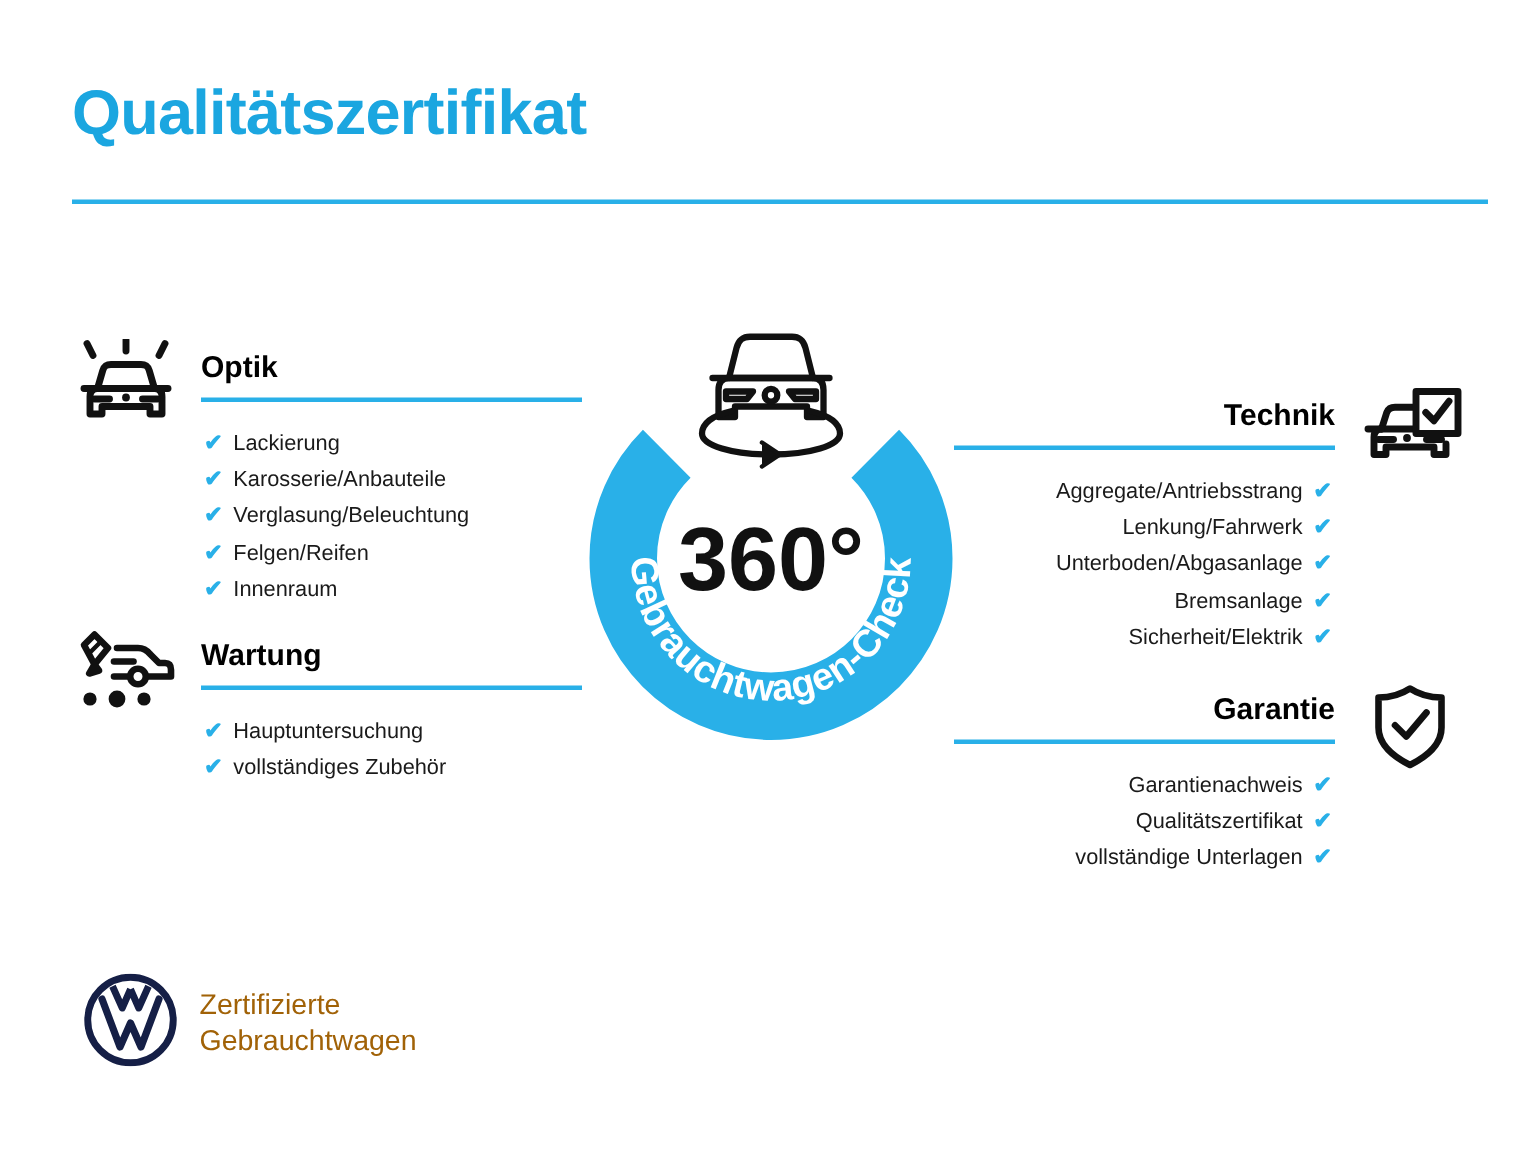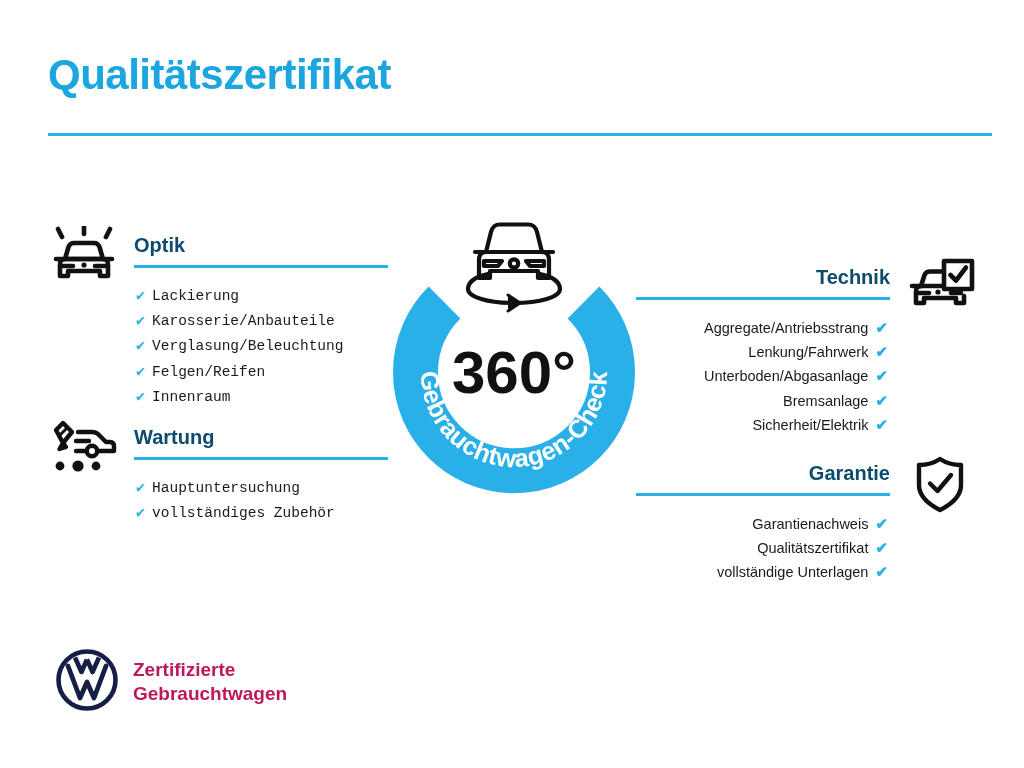--- a/index.html
+++ b/index.html
@@ -51,21 +51,21 @@
   .sec-left  { left: 48px;  width: 340px; }
   .sec-right { left: 636px; width: 340px; margin-top: 32px; }
 
   .sec-head {
     position: relative;
     height: 40px;
   }
   .sec-title {
     font-size: 20px;
     font-weight: bold;
-    color: #0c4a6e;
+    color: #000000;
     line-height: 26px;
     white-space: nowrap;
   }
   .sec-left .sec-title  { text-align: left;  padding-left: 86px; }
   .sec-right .sec-title { text-align: right; padding-right: 86px; }
 
   .sec-rule {
     position: absolute;
     bottom: 4px;
     height: 3px;
@@ -75,21 +75,21 @@
   .sec-right .sec-rule { left: 0;     right: 86px; }
 
   .sec-list {
     margin: 0;
     padding: 0;
     list-style: none;
     font-size: 14.5px;
     line-height: 24.2px;
     color: #1a1a1a;
   }
-  .sec-left .sec-list  { padding-left: 88px; padding-top: 12px; font-family: Liberation Mono, monospace; }
+  .sec-left .sec-list  { padding-left: 88px; padding-top: 12px; }
   .sec-right .sec-list { padding-right: 88px; padding-top: 12px; text-align: right; }
 
   .sec-list li { white-space: nowrap; }
 
   .chk {
     color: #29b0e8;
     font-weight: bold;
     font-size: 15px;
     display: inline-block;
   }
@@ -119,23 +119,23 @@
     position: absolute;
     left: 56px;
     top: 649px;
     display: flex;
     align-items: center;
     gap: 15px;
   }
   .vw-mark { display: block; }
   .footer-text {
     font-size: 19px;
-    font-weight: bold;
+    font-weight: normal;
     line-height: 24px;
-    color: #be185d;
+    color: #a16207;
     white-space: nowrap;
   }
 </style>
 </head>
 <body>
 
 <div class="page">
 
   <div class="page-title">Qualitätszertifikat</div>
   <div class="header-rule"></div>

